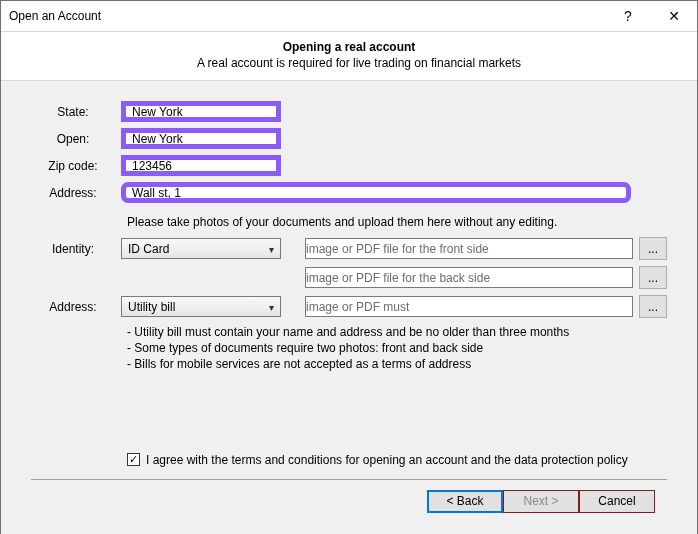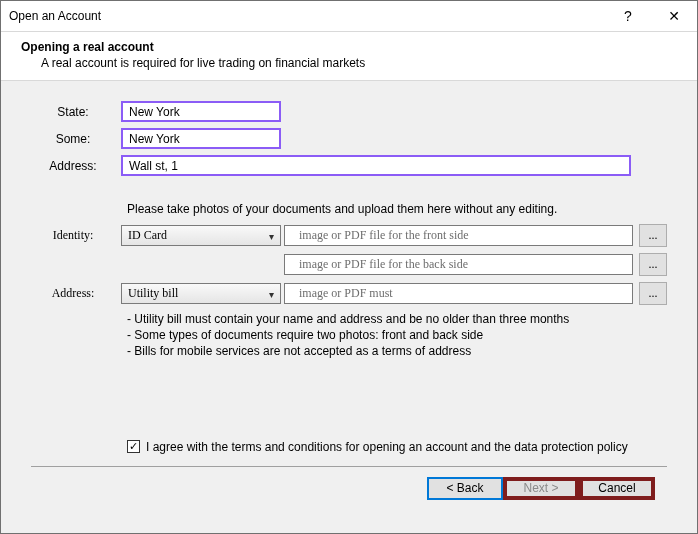--- a/index.html
+++ b/index.html
@@ -38,22 +38,23 @@
     display: flex;
     align-items: center;
     justify-content: center;
     font-size: 14px;
     color: #000;
     cursor: pointer;
   }
   .headerbar {
     border-top: 1px solid #d9d9d9;
     border-bottom: 1px solid #d9d9d9;
-    padding: 8px 12px 10px 12px;
-    background: #fff;
+    padding: 8px 12px 10px 4px;
+    background: #fff;
+    text-align: center;
   }
   .headerbar .h-title {
     font-weight: bold;
     font-size: 12px;
     padding-left: 8px;
   }
   .headerbar .h-sub {
     font-size: 12px;
     padding-left: 28px;
     padding-top: 2px;
@@ -69,40 +70,39 @@
     align-items: center;
     margin-bottom: 6px;
   }
   .label-col {
     width: 90px;
     text-align: center;
     padding-right: 6px;
     font-size: 12px;
   }
   .txt {
-    border: 2px solid #8b5cf6;
+    border: 5px solid #8b5cf6;
     background: #fff;
     height: 21px;
     padding: 2px 6px;
     font-size: 12px;
     outline: none;
   }
   .txt.w150 { width: 160px; }
-  .txt.wfull { width: 510px; }
+  .txt.wfull { width: 510px; border-radius: 7px; }
   .notice {
-    margin-top: 26px;
+    margin-top: 12px;
     margin-bottom: 8px;
     padding-left: 96px;
     font-size: 12px;
   }
   .doc-row {
     display: flex;
     align-items: center;
     margin-bottom: 6px;
-    font-family: Liberation Serif, serif;
   }
   .select-look {
     width: 160px;
     height: 21px;
     border: 1px solid #7a7a7a;
     background: linear-gradient(#f9f9f9,#e5e5e5);
     display: flex;
     align-items: center;
     padding-left: 6px;
     font-size: 12px;
@@ -112,26 +112,26 @@
   .select-look .chev {
     position: absolute;
     right: 6px;
     top: 50%;
     transform: translateY(-50%);
     font-size: 10px;
     color: #333;
   }
   .file-ph {
     flex: 1;
-    margin-left: 3px;
+    margin-left: 24px;
     height: 21px;
     border: 1px solid #7a7a7a;
     background: #fff;
     color: #6d6d6d;
-    padding: 2px 14px;
+    padding: 2px 0;
     font-size: 12px;
     display: flex;
     align-items: center;
   }
   .browse-btn {
     width: 28px;
     height: 23px;
     margin-left: 6px;
     border: 1px solid #adadad;
     background: #e1e1e1;
@@ -175,21 +175,21 @@
   .footer {
     padding: 0 12px 12px 12px;
     background: #f0f0f0;
     display: flex;
     justify-content: flex-end;
     gap: 0;
   }
   .btn {
     width: 76px;
     height: 23px;
-    border: 4px solid #7f1d1d;
+    border: 1px solid #7f1d1d;
     background: #e1e1e1;
     display: flex;
     align-items: center;
     justify-content: center;
     font-size: 12px;
     cursor: pointer;
   }
   .btn.default {
     border: 1px solid #0078d7;
     outline: 1px solid #0078d7;
@@ -220,22 +220,26 @@
     <div class="h-sub">A real account is required for live trading on financial markets</div>
   </div>
 
   <div class="content">
 
     <div class="row">
       <div class="label-col">State:</div>
       <input class="txt w150" value="New York" style="">
     </div>
     <div class="row">
-      <div class="label-col">Some:</div>
+      <div class="label-col">Open:</div>
       <input class="txt w150" value="New York" style="">
+    </div>
+    <div class="row">
+      <div class="label-col">Zip code:</div>
+      <input class="txt w150" value="123456" style="">
     </div>
     <div class="row">
       <div class="label-col">Address:</div>
       <input class="txt wfull" value="Wall st, 1" style="">
     </div>
 
     <div class="notice">Please take photos of your documents and upload them here without any editing.</div>
 
     <div class="doc-row">
       <div class="label-col">Identity:</div>

